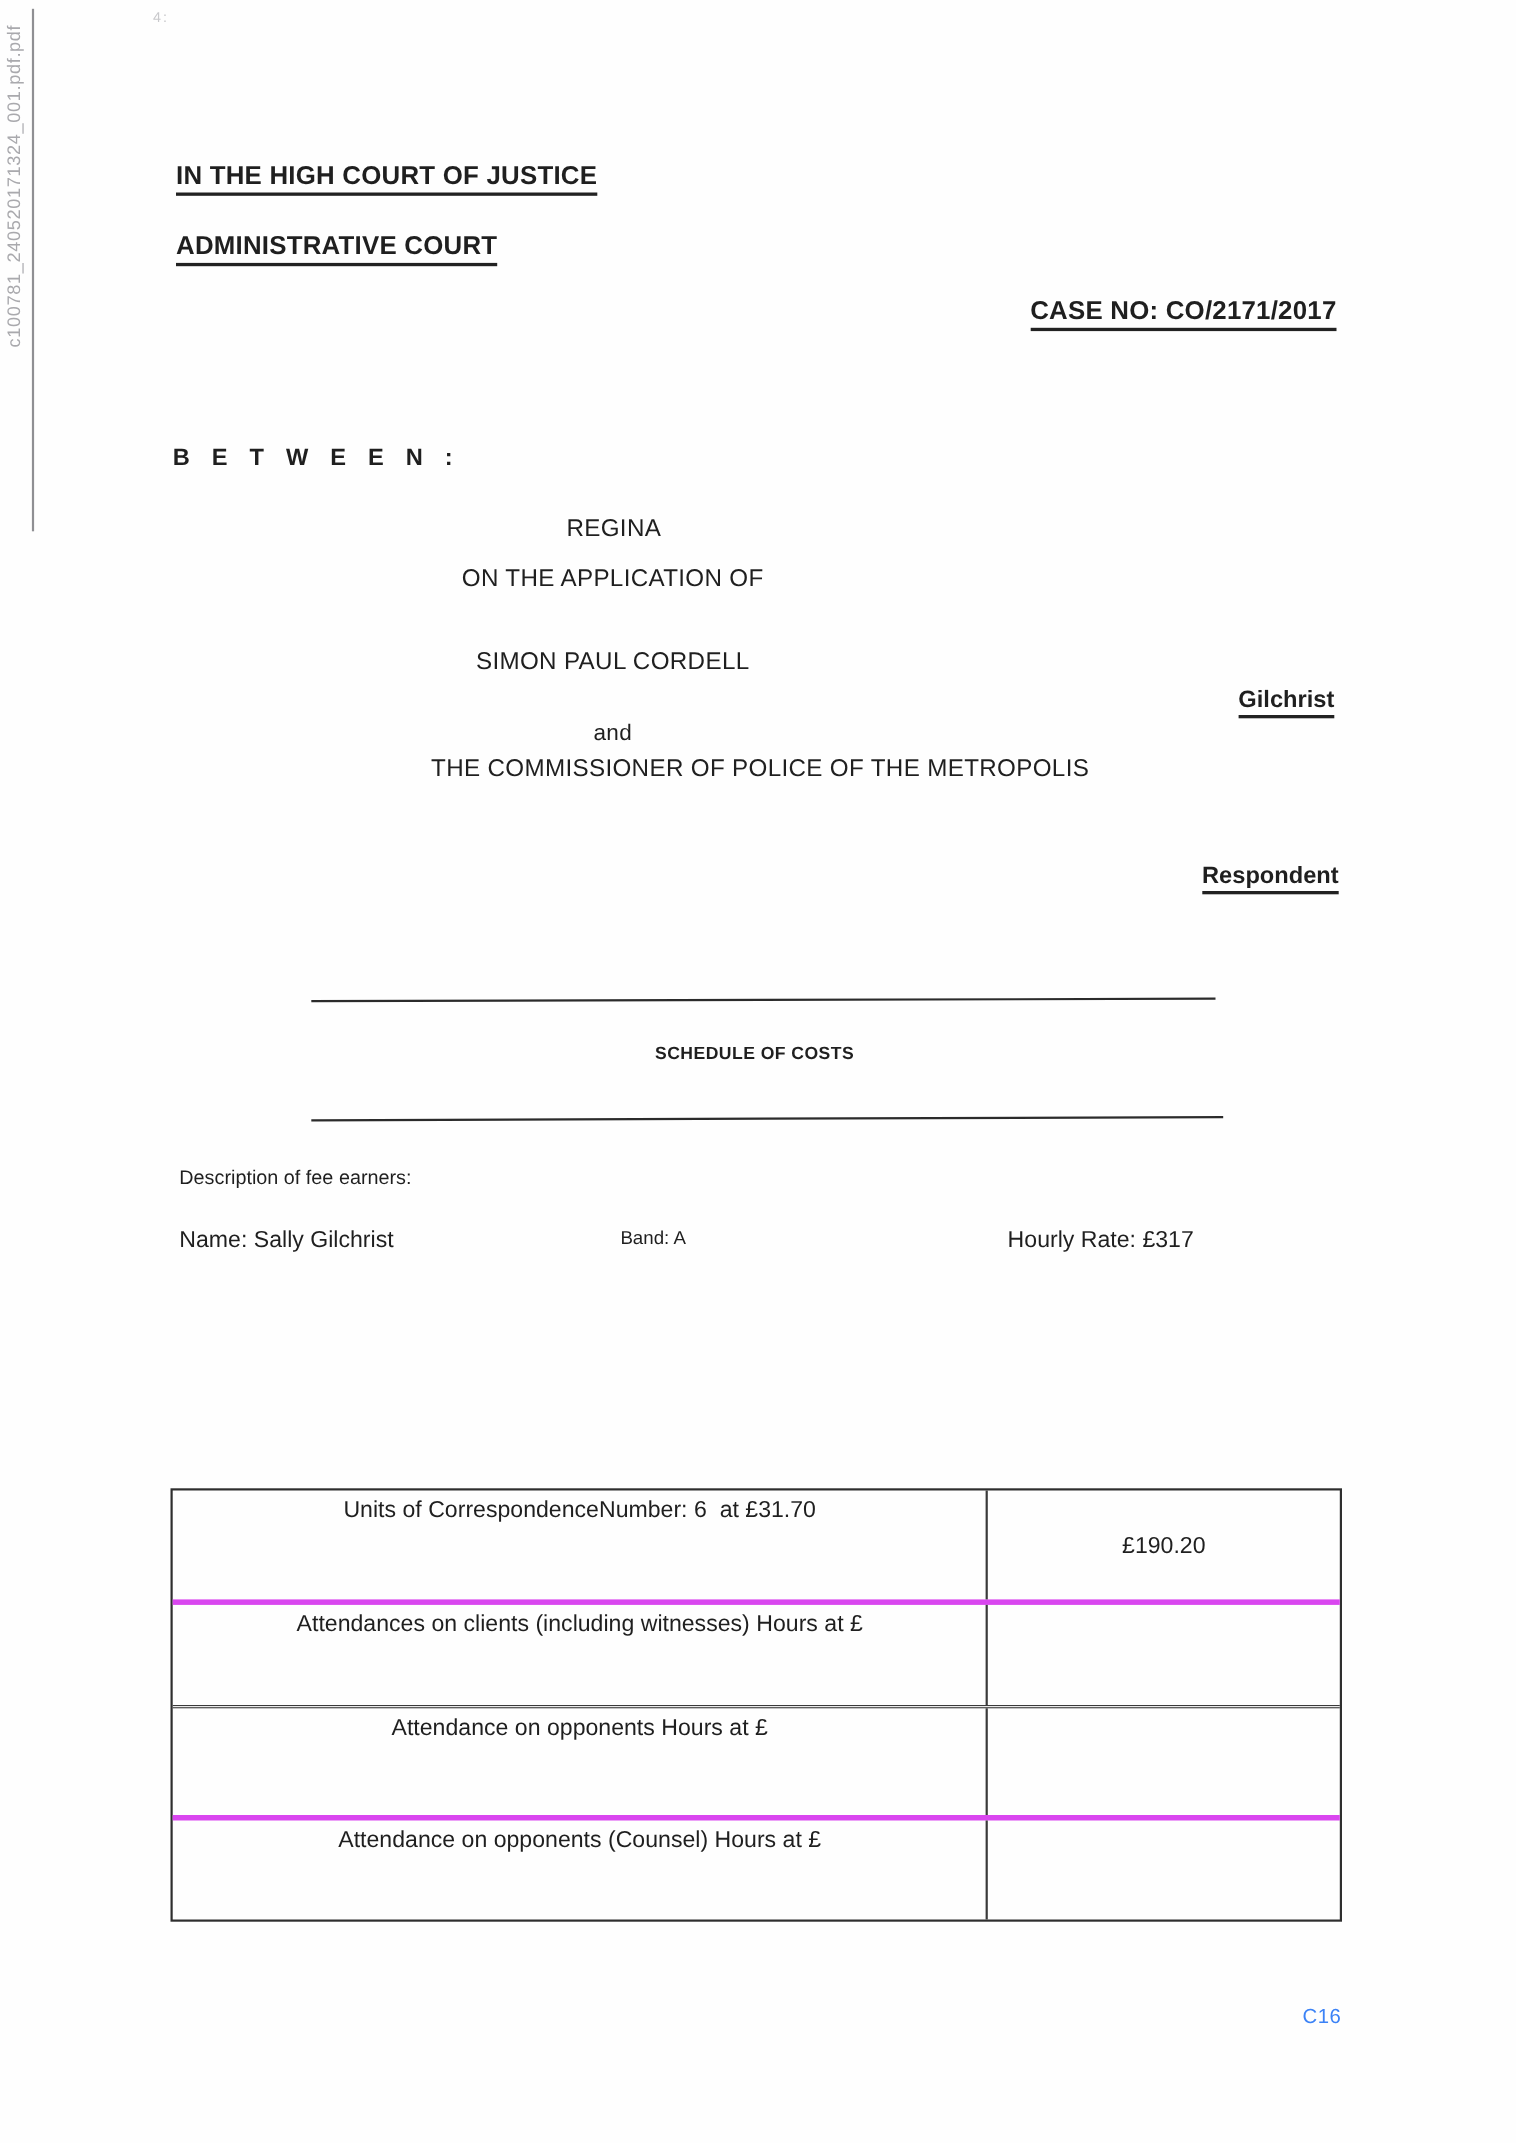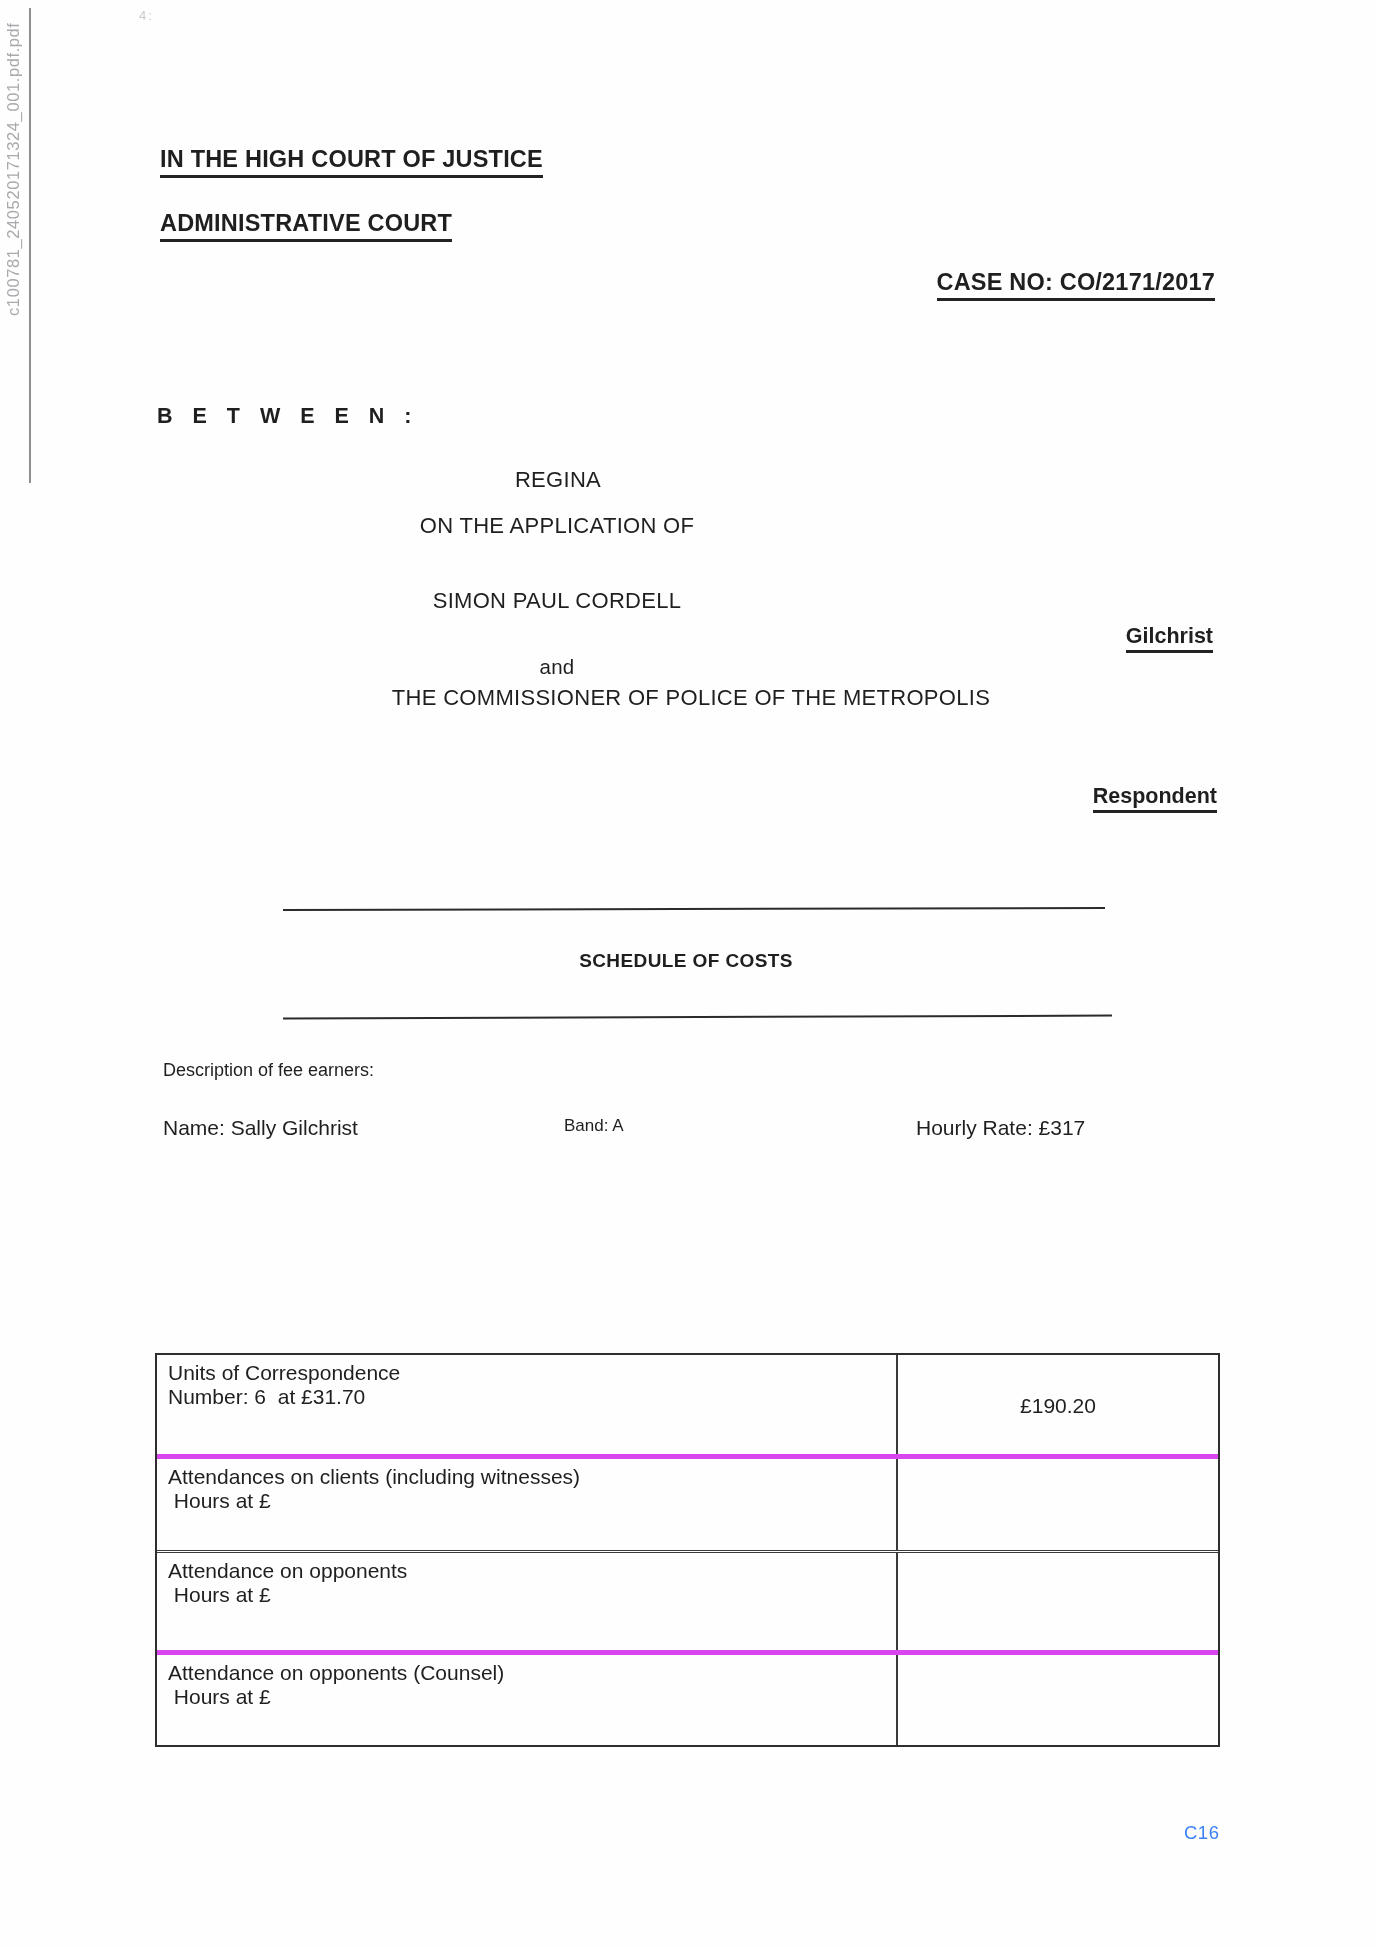--- a/index.html
+++ b/index.html
@@ -56,41 +56,41 @@
   .claimant{right:165px;top:626px;}
   .respondent{right:161px;top:786px;}
   .party-label .u{border-bottom-width:3px;padding-bottom:2px;}
   
   .rule{position:absolute;height:0;border-top:2.5px solid #2b2b2b;}
   .rule1{left:283px;top:908px;width:822px;transform:rotate(-0.15deg);}
   .rule2{left:283px;top:1016px;width:829px;transform:rotate(-0.2deg);}
   .sched-title{
     position:absolute;left:686px;top:951px;
     transform:translateX(-50%);
-    font-weight:bold;font-size:19px;line-height:1;letter-spacing:0.4px;
+    font-weight:bold;font-size:16px;line-height:1;letter-spacing:0.4px;
     white-space:nowrap;
   }
   .fee-head{position:absolute;left:163px;top:1061px;font-size:18px;line-height:1;}
   .fee-name{position:absolute;left:163px;top:1117px;font-size:21px;line-height:1;}
   .fee-band{position:absolute;left:564px;top:1117px;font-size:17px;line-height:1;}
   .fee-rate{position:absolute;left:916px;top:1117px;font-size:21px;line-height:1;}
   
   .costs-table{
     position:absolute;left:155px;top:1353px;
     width:1065px;
     border:2px solid #2e2e2e;
     box-sizing:border-box;
   }
   .t-row{display:flex;box-sizing:border-box;}
   .t-row + .t-row{border-top:5px solid #d946ef;}
   .t-row:nth-child(3){border-top:3px double #3a3a3a;}
   .cell-desc{
     width:741px;box-sizing:border-box;
     border-right:2px solid #3a3a3a;
-    display:flex;flex-direction:column;justify-content:flex-start;
+    display:flex;flex-direction:row;justify-content:center;
     padding:6px 10px 5px 11px;
     font-size:21px;line-height:1.15;
   }
   .cell-amt{
     flex:1;box-sizing:border-box;
     text-align:center;
     font-size:21px;line-height:1;
     padding-top:40px;
   }
   .r1{height:99px;} .r2{height:96px;} .r3{height:100px;} .r4{height:95px;}

